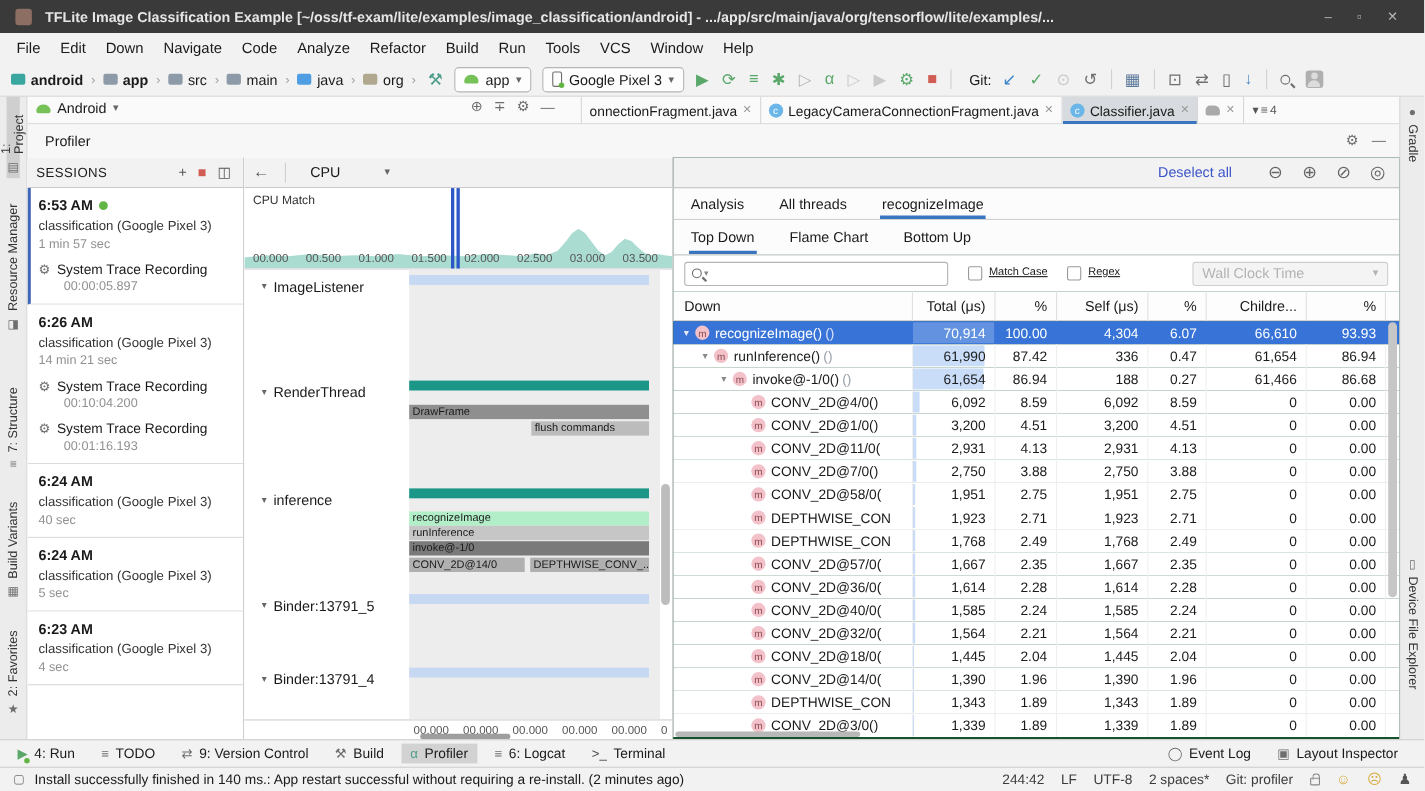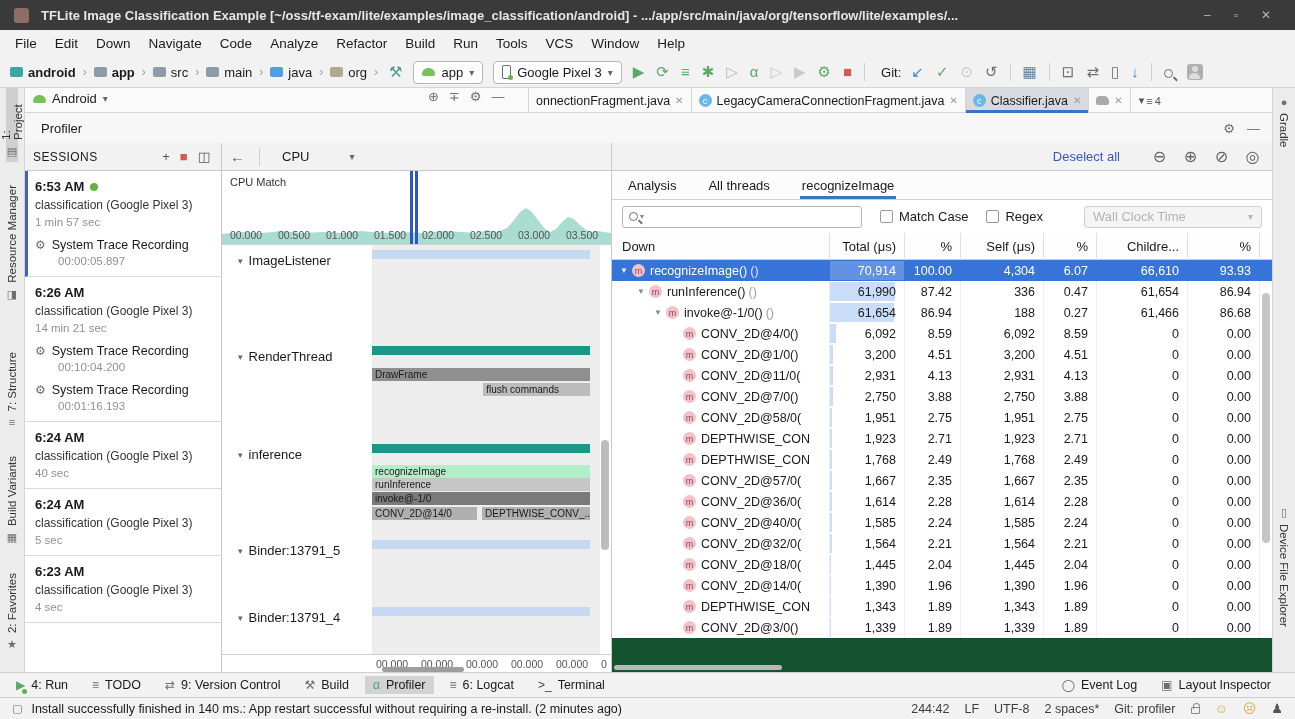--- a/index.html
+++ b/index.html
@@ -117,21 +117,21 @@
   #right-pane .pane-hdr { justify-content:flex-end; gap:14px; padding-right:10px; }
   .deselect { color:#3b54c7; margin-right:16px; }
   .zico { width:19px; height:19px; color:#666; font-size:16px; display:flex; align-items:center; justify-content:center; }
   .tabrow { height:29px; border-bottom:1px solid #d0d0d0; display:flex; align-items:stretch; gap:28px; padding-left:14px; background:#fcfcfc; }
   .tabrow2 { height:32px; }
   .atab { display:flex; align-items:center; font-size:13px; padding:0 2px; }
   .atab.on { box-shadow:inset 0 -3px 0 #3a76c0; }
   .filterrow { height:33px; display:flex; align-items:center; padding:0 10px; position:relative; background:#fff; }
   .searchbox { width:240px; height:22px; border:1px solid #b4b4b4; border-radius:3px; background:#fff; display:flex; align-items:center; padding:0 6px; gap:2px; }
   .larrow { font-size:8px; color:#888; }
-  .cb { display:flex; align-items:center; gap:6px; margin-left:18px; font-size:13px; }
+  .cb { display:flex; align-items:flex-start; gap:6px; margin-left:18px; font-size:10px;text-decoration:underline; }
   .cbx { width:13px; height:13px; border:1px solid #9a9a9a; border-radius:2px; background:#fff; }
   .wcombo { position:absolute; right:10px; display:flex; align-items:center; justify-content:space-between; width:178px; height:22px; border:1px solid #cfcfcf; border-radius:3px; background:#f4f4f4; color:#b3b3b3; padding:0 8px; }
   .wcombo .ca { font-size:10px; }
   .thead { height:27px; border-bottom:1px solid #cecece; display:flex; align-items:center; background:#fdfdfd; }
   .hcell { display:inline-block; padding:0 8px 0 10px; color:#1a1a1a; border-right:1px solid #e0e0e0; height:27px; line-height:27px; overflow:hidden; white-space:nowrap; }
   .hcell.num { text-align:right; }
   .tbody { position:relative; }
   .trow { display:flex; height:21px; align-items:stretch; background:#fff; }
   .cell { display:flex; align-items:center; overflow:hidden; white-space:nowrap; border-right:1px solid #efefef; position:relative; font-size:12.5px; }
   .cell.num { justify-content:flex-end; padding-right:8px; }
@@ -506,20 +506,25 @@
           <span class="zico">⊕</span>
           <span class="zico">⊘</span>
           <span class="zico">◎</span>
         </span>
     </div>
     <div class="tabrow">
         <span class="atab">Analysis</span>
         <span class="atab">All threads</span>
         <span class="atab on">recognizeImage</span>
       </div>
+    <div class="tabrow tabrow2">
+        <span class="atab on">Top Down</span>
+        <span class="atab">Flame Chart</span>
+        <span class="atab">Bottom Up</span>
+      </div>
     <div class="filterrow">
       <span class="searchbox">
         <i class="lens"></i>
           <span class="larrow">▾</span>
       </span>
       <span class="cb">
         <span class="cbx"></span>
         <span>Match Case</span>
       </span>
       <span class="cb">

